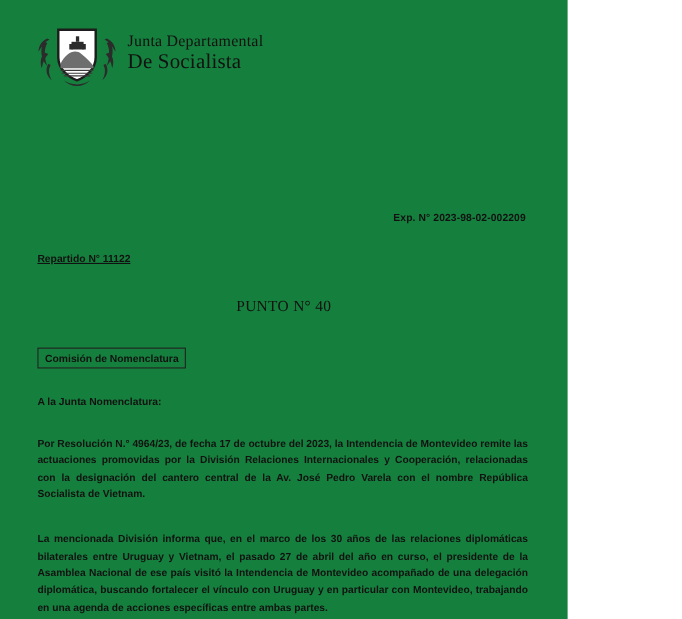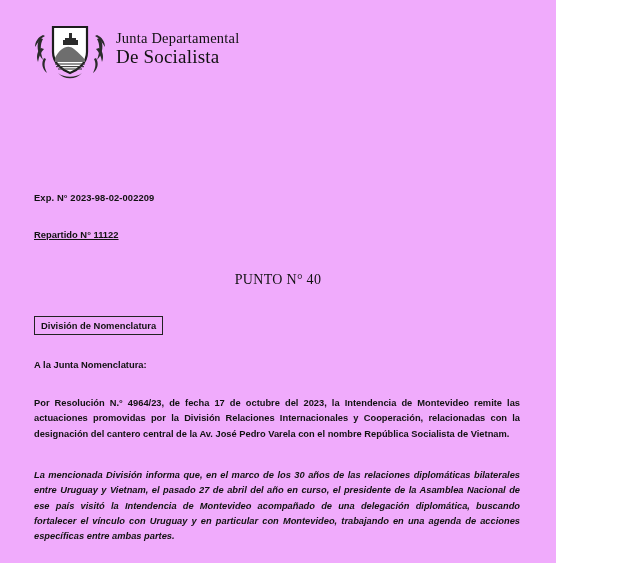--- a/index.html
+++ b/index.html
@@ -9,23 +9,23 @@
   body {
     width: 620px;
     height: 563px;
     background: #ffffff;
     font-family: "Liberation Sans", sans-serif;
     color: #111111;
     overflow: hidden;
   }
   .page {
     position: relative;
-    width: 556px;
+    width: 516px;
     height: 563px;
-    background: #f0abfc;
+    background: #15803d;
     box-sizing: border-box;
   }
 
   
   .letterhead {
     display: flex;
     align-items: center;
     padding: 18px 0 0 34px;
   }
   .crest {
@@ -56,20 +56,21 @@
     white-space: nowrap;
     margin-top: 1px;
   }
 
   
   .doc-body {
     padding: 0 34px 0 34px;
     font-size: 9.2px;
   }
   .exp-line {
+    text-align: right;
     font-weight: bold;
     font-size: 9.4px;
     margin-top: 112px;
     padding-right: 4px;
     letter-spacing: 0.1px;
   }
   .repartido {
     margin-top: 26px;
     font-weight: bold;
     font-size: 9.4px;
@@ -102,21 +103,20 @@
   .para {
     margin-top: 26px;
     font-weight: bold;
     font-size: 9.3px;
     line-height: 1.65;
     text-align: justify;
     padding-right: 2px;
   }
   .para.second {
     margin-top: 26px;
-    font-style: italic;
   }
 </style>
 </head>
 <body>
 
 <div class="page">
 
   <div class="letterhead">
     <div class="crest">
       <svg width="72" height="62" viewBox="0 0 72 62" xmlns="http://www.w3.org/2000/svg">
@@ -161,21 +161,21 @@
 
     <div class="exp-line">Exp. N° 2023-98-02-002209</div>
 
     <div>
       <span class="repartido">Repartido N° 11122</span>
     </div>
 
     <div class="punto">PUNTO N° 40</div>
 
     <div class="comision-wrap">
-      <span class="comision">División de Nomenclatura</span>
+      <span class="comision">Comisión de Nomenclatura</span>
     </div>
 
     <div class="addressee">A la Junta Nomenclatura:</div>
 
     <p class="para">Por Resolución N.° 4964/23, de fecha 17 de octubre del 2023, la Intendencia de Montevideo remite las actuaciones promovidas por la División Relaciones Internacionales y Cooperación, relacionadas con la designación del cantero central de la Av. José Pedro Varela con el nombre República Socialista de Vietnam.</p>
 
     <p class="para second">La mencionada División informa que, en el marco de los 30 años de las relaciones diplomáticas bilaterales entre Uruguay y Vietnam, el pasado 27 de abril del año en curso, el presidente de la Asamblea Nacional de ese país visitó la Intendencia de Montevideo acompañado de una delegación diplomática, buscando fortalecer el vínculo con Uruguay y en particular con Montevideo, trabajando en una agenda de acciones específicas entre ambas partes.</p>
 
   </div>
 </div>

